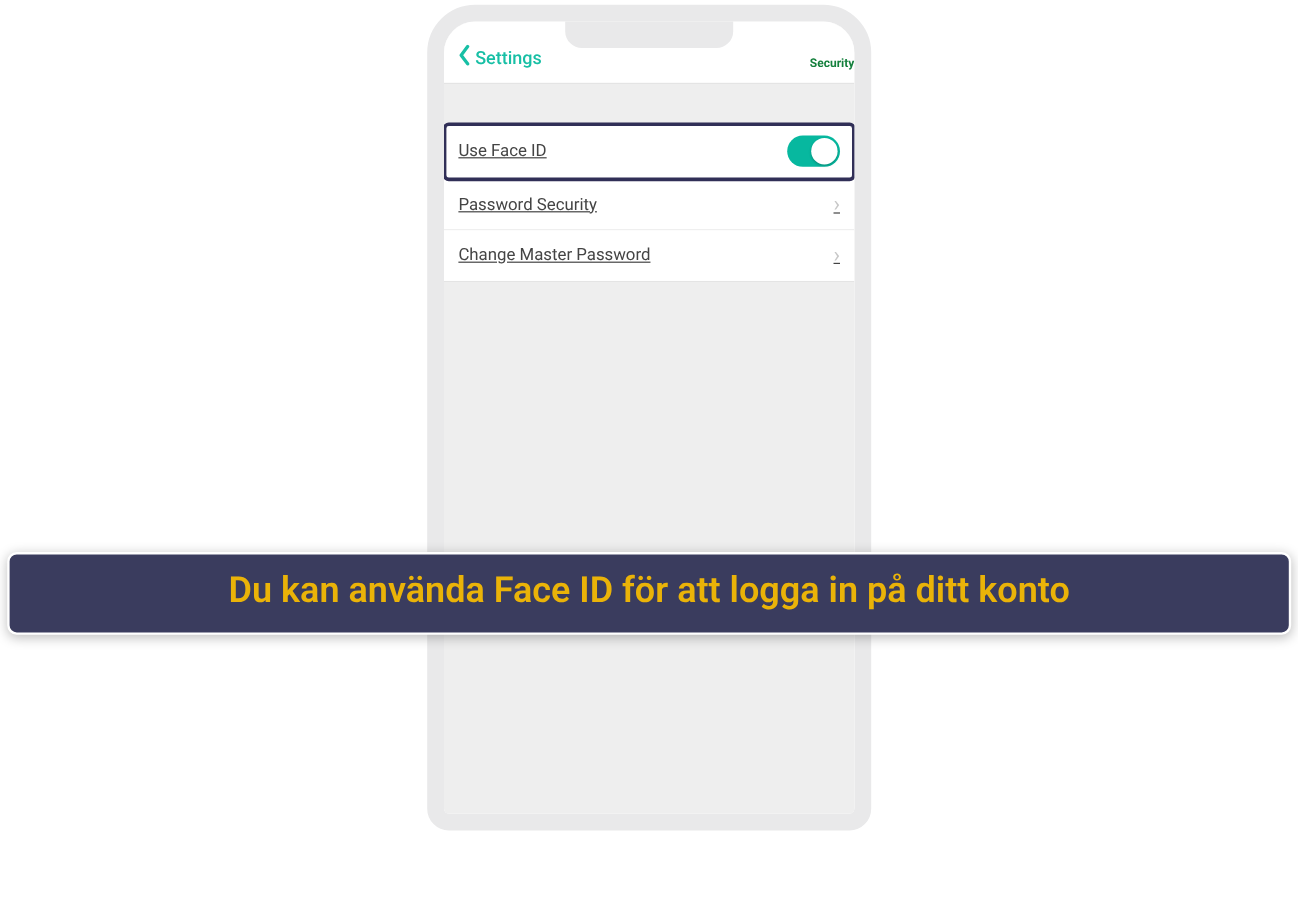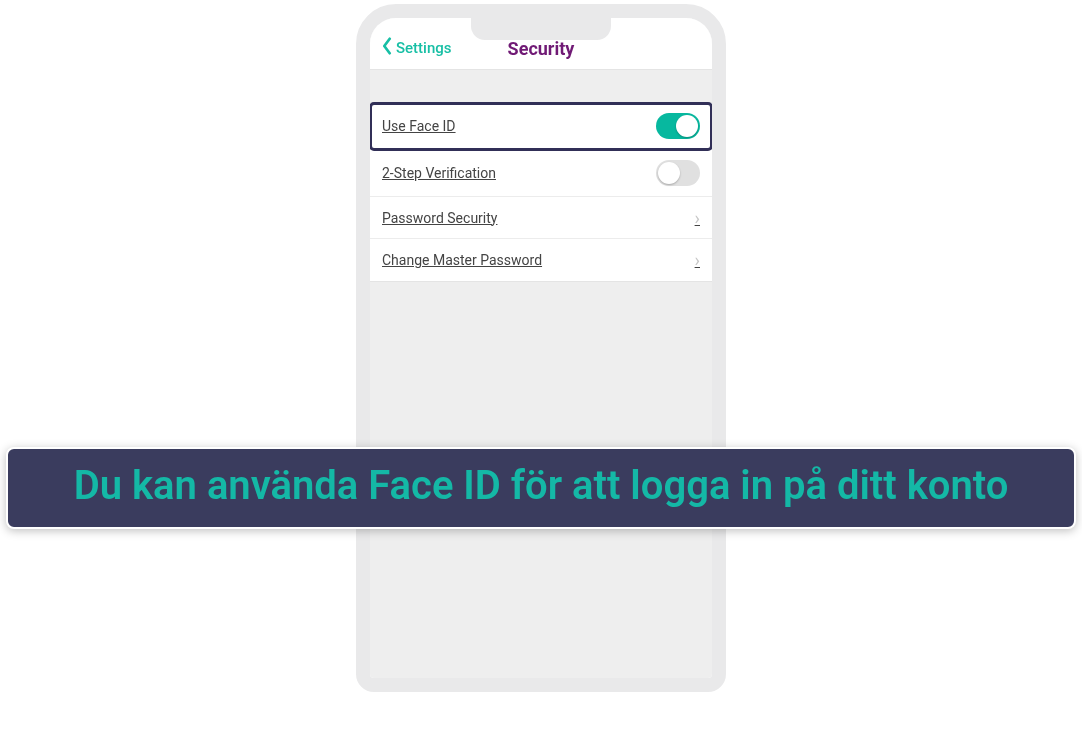--- a/index.html
+++ b/index.html
@@ -74,24 +74,24 @@
       font-size: 15px;
       font-weight: 500;
       gap: 2px;
       cursor: pointer;
     }
     .back svg { width: 14px; height: 18px; }
     .nav-title {
       position: absolute;
       left: 0; right: 0;
       bottom: 10px;
-      text-align: center;
-      font-size: 18px;
+      text-align: right;
+      font-size: 10px;
       font-weight: 700;
-      color: #701a75;
+      color: #15803d;
       pointer-events: none;
     }
 
     .gap { height: 32px; }
 
     .list {
       background: #ffffff;
       border-top: 1px solid #e4e4e4;
       border-bottom: 1px solid #e4e4e4;
     }
@@ -143,27 +143,27 @@
     .toggle.off { background: #e0e0e0; }
     .toggle.off .knob { left: 2px; }
 
     
     .caption {
       position: absolute;
       left: 6px;
       right: 6px;
       bottom: 6px;
       background: #3a3c5e;
-      color: #14b8a6;
+      color: #eab308;
       border: 2px solid #ffffff;
       border-radius: 8px;
       box-shadow: 0 2px 10px rgba(0,0,0,0.25);
       padding: 12px 20px 16px 20px;
       text-align: center;
-      font-size: 40px;
+      font-size: 30px;
       font-weight: 600;
       line-height: 1.25;
     }
   </style>
 </head>
 <body>
 
 <div class="stage">
 
   <div class="phone">
@@ -188,26 +188,20 @@
       <div class="list">
 
         <div class="row highlight">
           <span>Use Face ID</span>
           <span class="toggle on">
             <span class="knob"></span>
           </span>
         </div>
 
 
-        <div class="row">
-          <span>2-Step Verification</span>
-          <span class="toggle off">
-            <span class="knob"></span>
-          </span>
-        </div>
 
         <div class="row">
           <span>Password Security</span>
           <span class="chevron">›</span>
         </div>
 
         <div class="row">
           <span>Change Master Password</span>
           <span class="chevron">›</span>
         </div>

